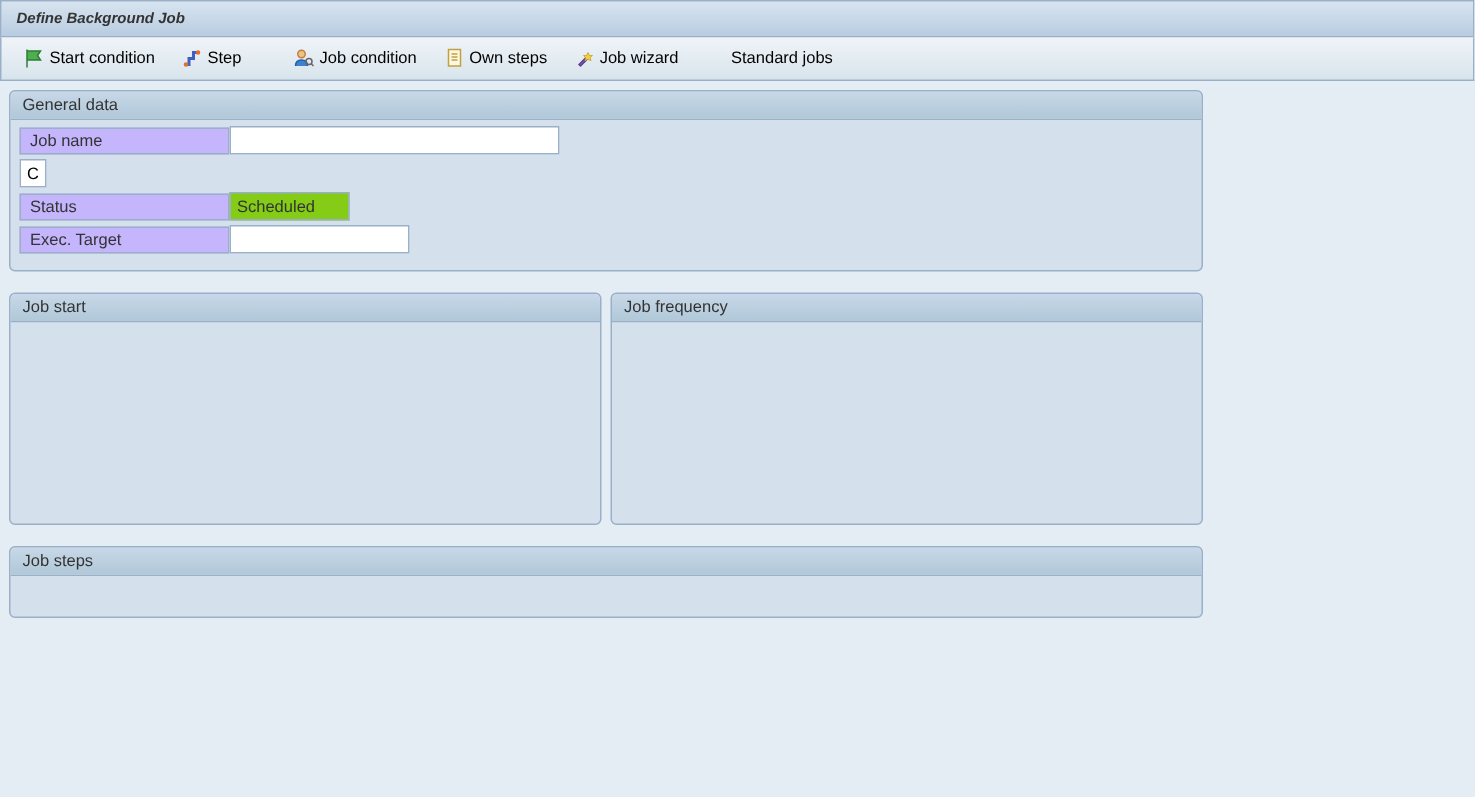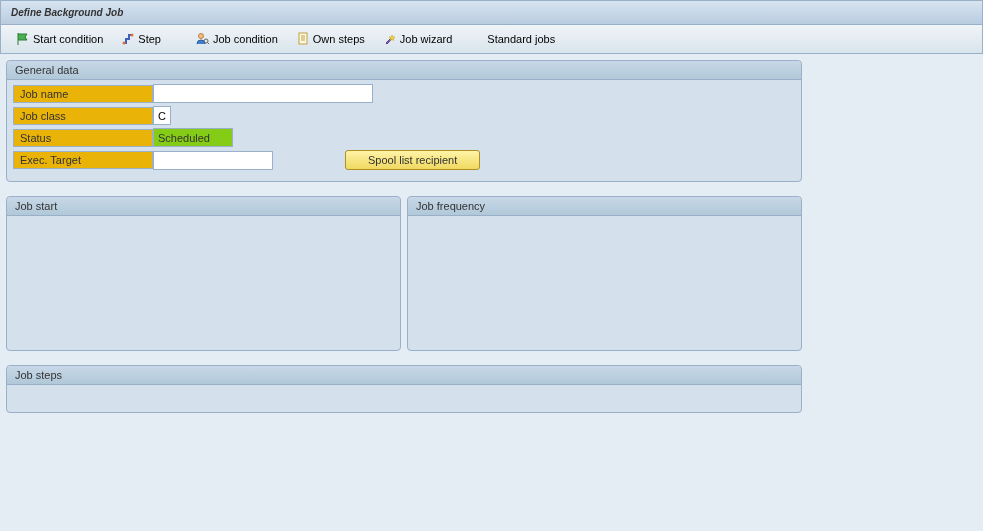--- a/index.html
+++ b/index.html
@@ -68,21 +68,21 @@
     }
     .group-body {
       padding: 4px 6px 8px 6px;
     }
     .form-row {
       display: flex;
       align-items: center;
       margin-bottom: 3px;
     }
     .form-label {
-      background: #eab308;
+      background: #c4b5fd;
       border: 1px solid #9AB0C8;
       padding: 2px 6px;
       width: 140px;
       color: #333;
       font-size: 11px;
     }
     .form-input {
       border: 1px solid #9AB0C8;
       background: #fff;
       padding: 2px 4px;
@@ -210,31 +210,29 @@
 <div class="content-area">
 
   <div class="group-box general-box">
     <div class="group-title">General data</div>
     <div class="group-body">
       <div class="form-row">
         <div class="form-label">Job name</div>
         <input class="form-input input-jobname" value="" style="">
       </div>
       <div class="form-row">
-        <div class="form-label">Job class</div>
         <input class="form-input input-jobclass" value="C" style="">
       </div>
       <div class="form-row">
         <div class="form-label">Status</div>
         <input class="form-input input-status readonly" readonly="" value="Scheduled" style="">
       </div>
       <div class="form-row">
         <div class="form-label">Exec. Target</div>
         <input class="form-input input-exectarget" value="" style="">
-        <button class="spool-btn">Spool list recipient</button>
       </div>
     </div>
   </div>
 
   <div class="two-col">
     <div class="group-box col-box">
       <div class="group-title">Job start</div>
       <div class="group-body"></div>
     </div>
     <div class="group-box col-box">

